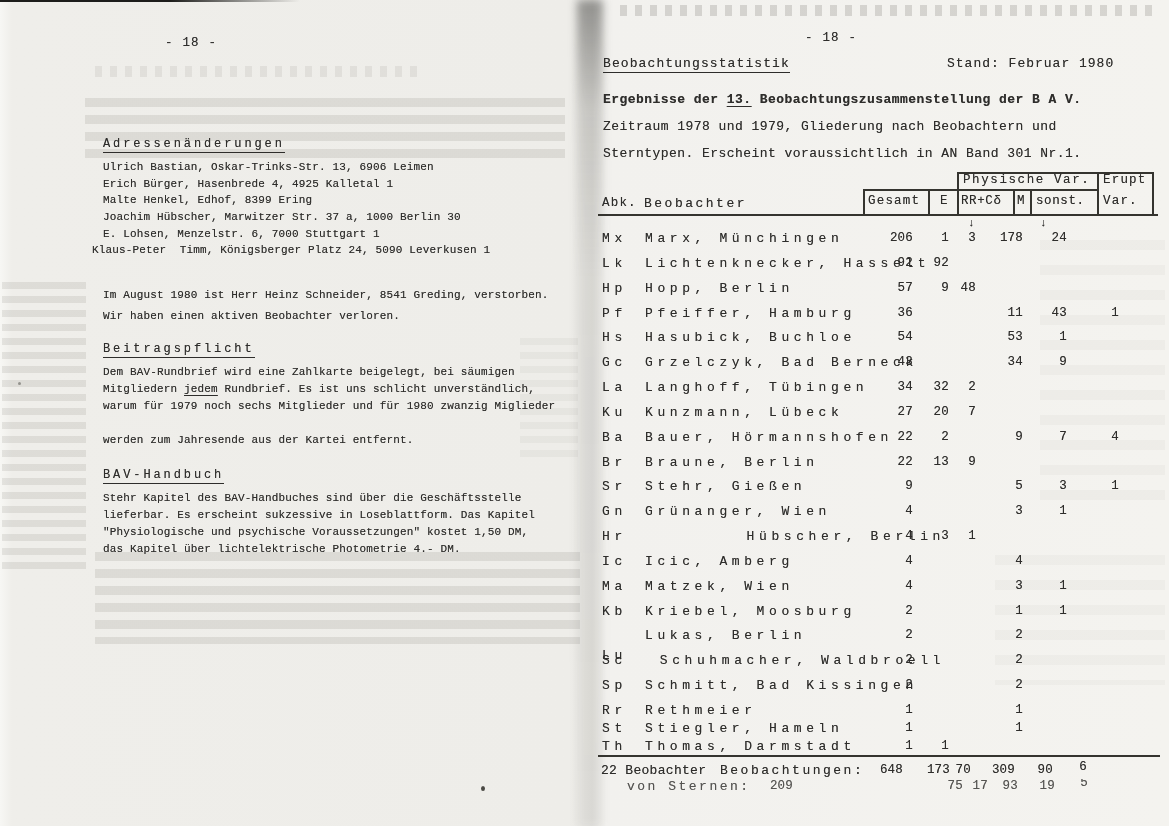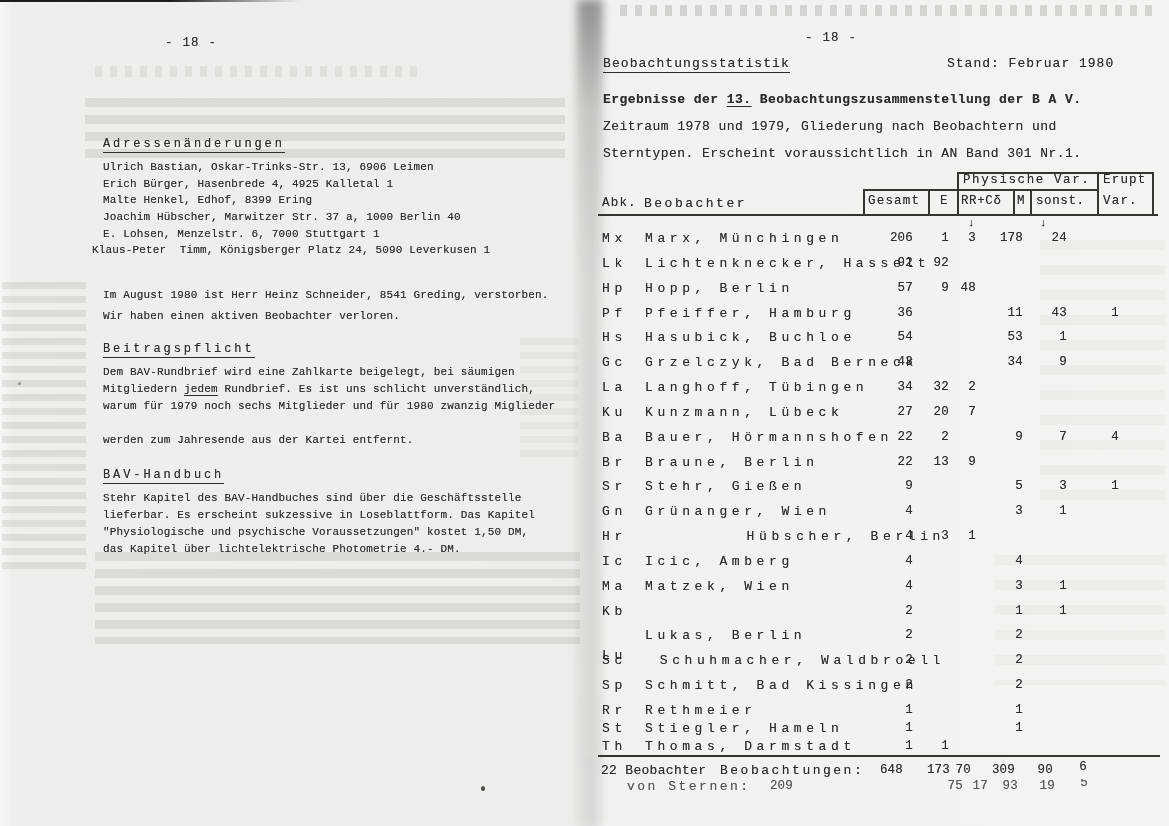--- a/index.html
+++ b/index.html
@@ -60,21 +60,21 @@
   <div class="speck" style="left:481px;top:786px;width:4px;height:5px;"></div>
   <div class="speck" style="left:18px;top:382px;width:3px;height:3px;opacity:.5;"></div>
 
   <div class="layer">
     <div class="t pgnum" style="left:165px;top:36px;">- 18 -</div>
 
     <div class="t lp-h ul-head" style="left:103px;top:137px;">Adressenänderungen</div>
     <div class="t lp" style="left:103px;top:161px;">Ulrich Bastian, Oskar-Trinks-Str. 13, 6906 Leimen</div>
     <div class="t lp" style="left:103px;top:178px;">Erich Bürger, Hasenbrede 4, 4925 Kalletal 1</div>
     <div class="t lp" style="left:103px;top:194px;">Malte Henkel, Edhof, 8399 Ering</div>
-    <div class="t lp" style="left:103px;top:211px;">Joachim Hübscher, Marwitzer Str. 37 a, 1000 Berlin 40</div>
+    <div class="t lp" style="left:103px;top:211px;">Joachim Hübscher, Marwitzer Str. 37 a, 1000 Berlin 30</div>
     <div class="t lp" style="left:103px;top:228px;">E. Lohsen, Menzelstr. 6, 7000 Stuttgart 1</div>
     <div class="t lp" style="left:92px;top:244px;">Klaus-Peter  Timm, Königsberger Platz 24, 5090 Leverkusen 1</div>
 
     <div class="t lp" style="left:103px;top:289px;">Im August 1980 ist Herr Heinz Schneider, 8541 Greding, verstorben.</div>
     <div class="t lp" style="left:103px;top:310px;">Wir haben einen aktiven Beobachter verloren.</div>
 
     <div class="t lp-h ul-head" style="left:103px;top:342px;">Beitragspflicht</div>
     <div class="t lp" style="left:103px;top:366px;">Dem BAV-Rundbrief wird eine Zahlkarte beigelegt, bei säumigen</div>
     <div class="t lp" style="left:103px;top:383px;"><span>Mitgliedern </span><span class="ul">jedem</span><span> Rundbrief. Es ist uns schlicht unverständlich,</span></div>
     <div class="t lp" style="left:103px;top:400px;">warum für 1979 noch sechs Mitglieder und für 1980 zwanzig Miglieder</div>
@@ -267,20 +267,21 @@
           <span class="t sp4" style="left: 645px; width: 300px; text-align: left;">Matzek, Wien</span>
           <span class="t num" style="left: 853px; width: 60px; text-align: right;">4</span>
           <span class="t num" style="left: 904px; width: 45px; text-align: right;"></span>
           <span class="t num" style="left: 931px; width: 45px; text-align: right;"></span>
           <span class="t num" style="left: 963px; width: 60px; text-align: right;">3</span>
           <span class="t num" style="left: 1012px; width: 55px; text-align: right;">1</span>
           <span class="t num" style="left: 1064px; width: 55px; text-align: right;"></span>
         </div>
         <div class="trow" style="top: 604px;">
           <span class="t sp4" style="left: 602px; width: 40px; text-align: left;">Kb</span>
+          <span class="t sp4" style="left: 645px; width: 300px; text-align: left;">Kriebel, Moosburg</span>
           <span class="t num" style="left: 853px; width: 60px; text-align: right;">2</span>
           <span class="t num" style="left: 904px; width: 45px; text-align: right;"></span>
           <span class="t num" style="left: 931px; width: 45px; text-align: right;"></span>
           <span class="t num" style="left: 963px; width: 60px; text-align: right;">1</span>
           <span class="t num" style="left: 1012px; width: 55px; text-align: right;">1</span>
           <span class="t num" style="left: 1064px; width: 55px; text-align: right;"></span>
         </div>
         <div class="trow" style="top: 628px;">
           <span class="t sp4" style="left: 602px; width: 40px; text-align: left; margin-top: 20px;">Lu</span>
           <span class="t sp4" style="left: 645px; width: 300px; text-align: left;">Lukas, Berlin</span>

